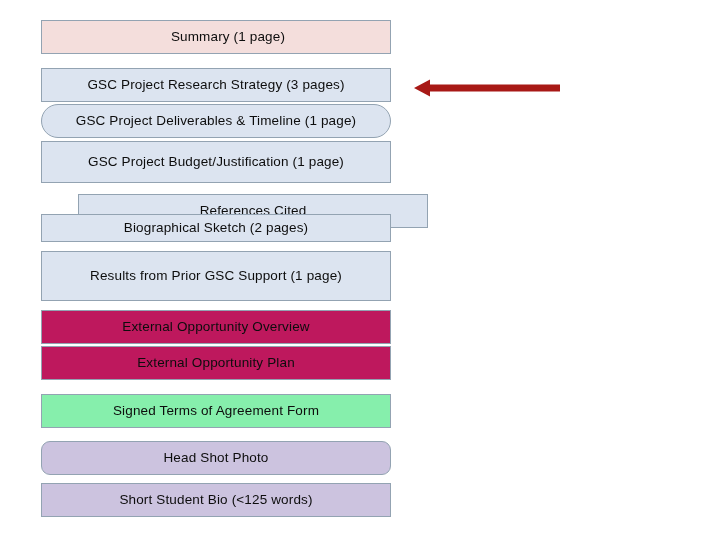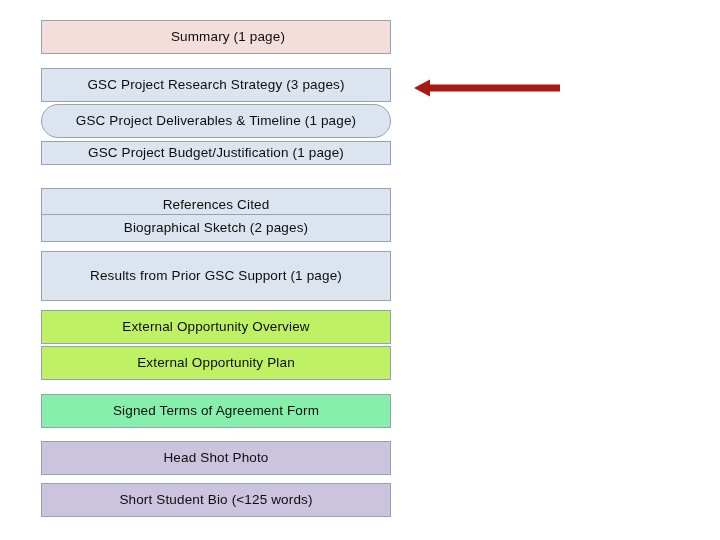--- a/index.html
+++ b/index.html
@@ -38,21 +38,21 @@
   .grp-summary {
     background: #f4dedc;
     padding-left: 24px;
   }
   
   .grp-core {
     background: #dce4f0;
   }
   
   .grp-external {
-    background: #bef264;
+    background: #be185d;
   }
   
   .grp-agreement {
     background: #86efac;
   }
   
   .grp-profile {
     background: #ccc3df;
   }
 
@@ -76,42 +76,42 @@
   <div id="box-layer">
       <div class="doc-box grp-summary" style="top: 20px; height: 34px;">
         <span>Summary (1 page)</span>
       </div>
       <div class="doc-box grp-core" style="top: 68px; height: 34px;">
         <span>GSC Project Research Strategy (3 pages)</span>
       </div>
       <div class="doc-box grp-core" style="top: 104px; height: 34px; border-radius: 17px;">
         <span>GSC Project Deliverables &amp; Timeline (1 page)</span>
       </div>
-      <div class="doc-box grp-core" style="top: 141px; height: 24px;">
+      <div class="doc-box grp-core" style="top: 141px; height: 42px;">
         <span>GSC Project Budget/Justification (1 page)</span>
       </div>
-      <div class="doc-box grp-core" style="top: 188px; height: 34px;">
+      <div class="doc-box grp-core" style="top: 194px; height: 34px; margin-left: 37px;">
         <span>References Cited</span>
       </div>
       <div class="doc-box grp-core" style="top: 214px; height: 28px; text-align: center;">
         <span>Biographical Sketch (2 pages)</span>
       </div>
       <div class="doc-box grp-core" style="top: 251px; height: 50px;">
         <span>Results from Prior GSC Support (1 page)</span>
       </div>
       <div class="doc-box grp-external" style="top: 310px; height: 34px;">
         <span>External Opportunity Overview</span>
       </div>
       <div class="doc-box grp-external" style="top: 346px; height: 34px;">
         <span>External Opportunity Plan</span>
       </div>
       <div class="doc-box grp-agreement" style="top: 394px; height: 34px;">
         <span>Signed Terms of Agreement Form</span>
       </div>
-      <div class="doc-box grp-profile" style="top: 441px; height: 34px;">
+      <div class="doc-box grp-profile" style="top: 441px; height: 34px; border-radius: 9px;">
         <span>Head Shot Photo</span>
       </div>
       <div class="doc-box grp-profile" style="top: 483px; height: 34px;">
         <span>Short Student Bio (&lt;125 words)</span>
       </div>
     </div>
 
   <div id="pointer-arrow">
     <svg width="146" height="18" viewBox="0 0 146 18" aria-hidden="true">
       <polygon points="0,9 16,0.5 16,5.6 146,5.6 146,12.4 16,12.4 16,17.5" fill="#a81916"></polygon>

